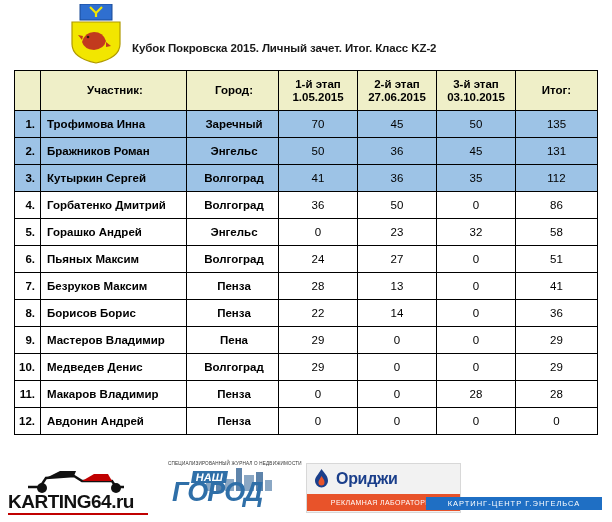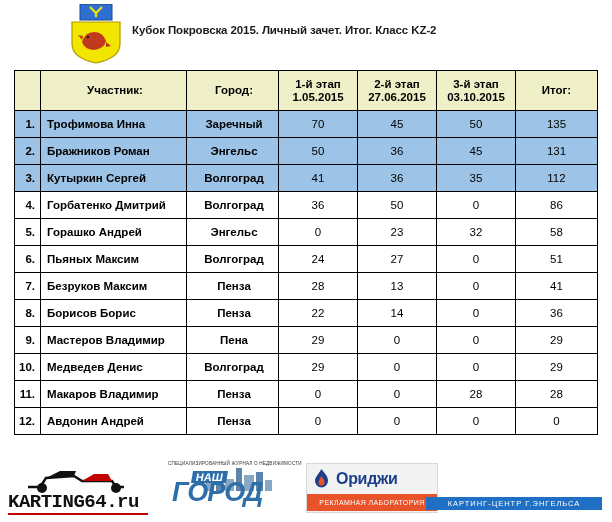--- a/index.html
+++ b/index.html
@@ -11,21 +11,21 @@
     height: 522px;
     background: #ffffff;
     font-family: "Liberation Sans", sans-serif;
     overflow: hidden;
     position: relative;
   }
 
   
   .header {
     display: flex;
-    align-items: center;
+    align-items: flex-end;
     padding: 6px 0 4px 66px;
     height: 58px;
     box-sizing: border-box;
   }
   .crest {
     width: 56px;
     height: 60px;
     position: absolute;
     left: 68px;
     top: 4px;
@@ -92,21 +92,21 @@
     top: 455px;
     width: 612px;
     height: 67px;
   }
   .logo {
     position: absolute;
     box-sizing: border-box;
   }
 
   
-  .logo-karting { left: 8px; top: 8px; width: 140px; height: 52px; font-family: Liberation Mono, monospace; }
+  .logo-karting { left: 8px; top: 8px; width: 140px; height: 52px; }
   .kart-text {
     font-size: 19px;
     font-weight: bold;
     color: #111;
     letter-spacing: -0.5px;
     position: absolute;
     bottom: 2px;
     left: 0;
   }
   .kart-text .dotru { color: #111; }
@@ -158,21 +158,21 @@
     z-index: 3;
   }
   .gorod-skyline {
     position: absolute;
     top: 6px;
     left: 38px;
   }
 
   
   .logo-oridzhi {
-    left: 306px; top: 8px; width: 132px; height: 50px;
+    left: 306px; top: 8px; width: 155px; height: 50px;
     background: #f2f2f2;
     border: 1px solid #d8d8d8;
   }
   .orid-top {
     height: 30px;
     display: flex;
     align-items: center;
     padding-left: 6px;
   }
   .orid-flame {

